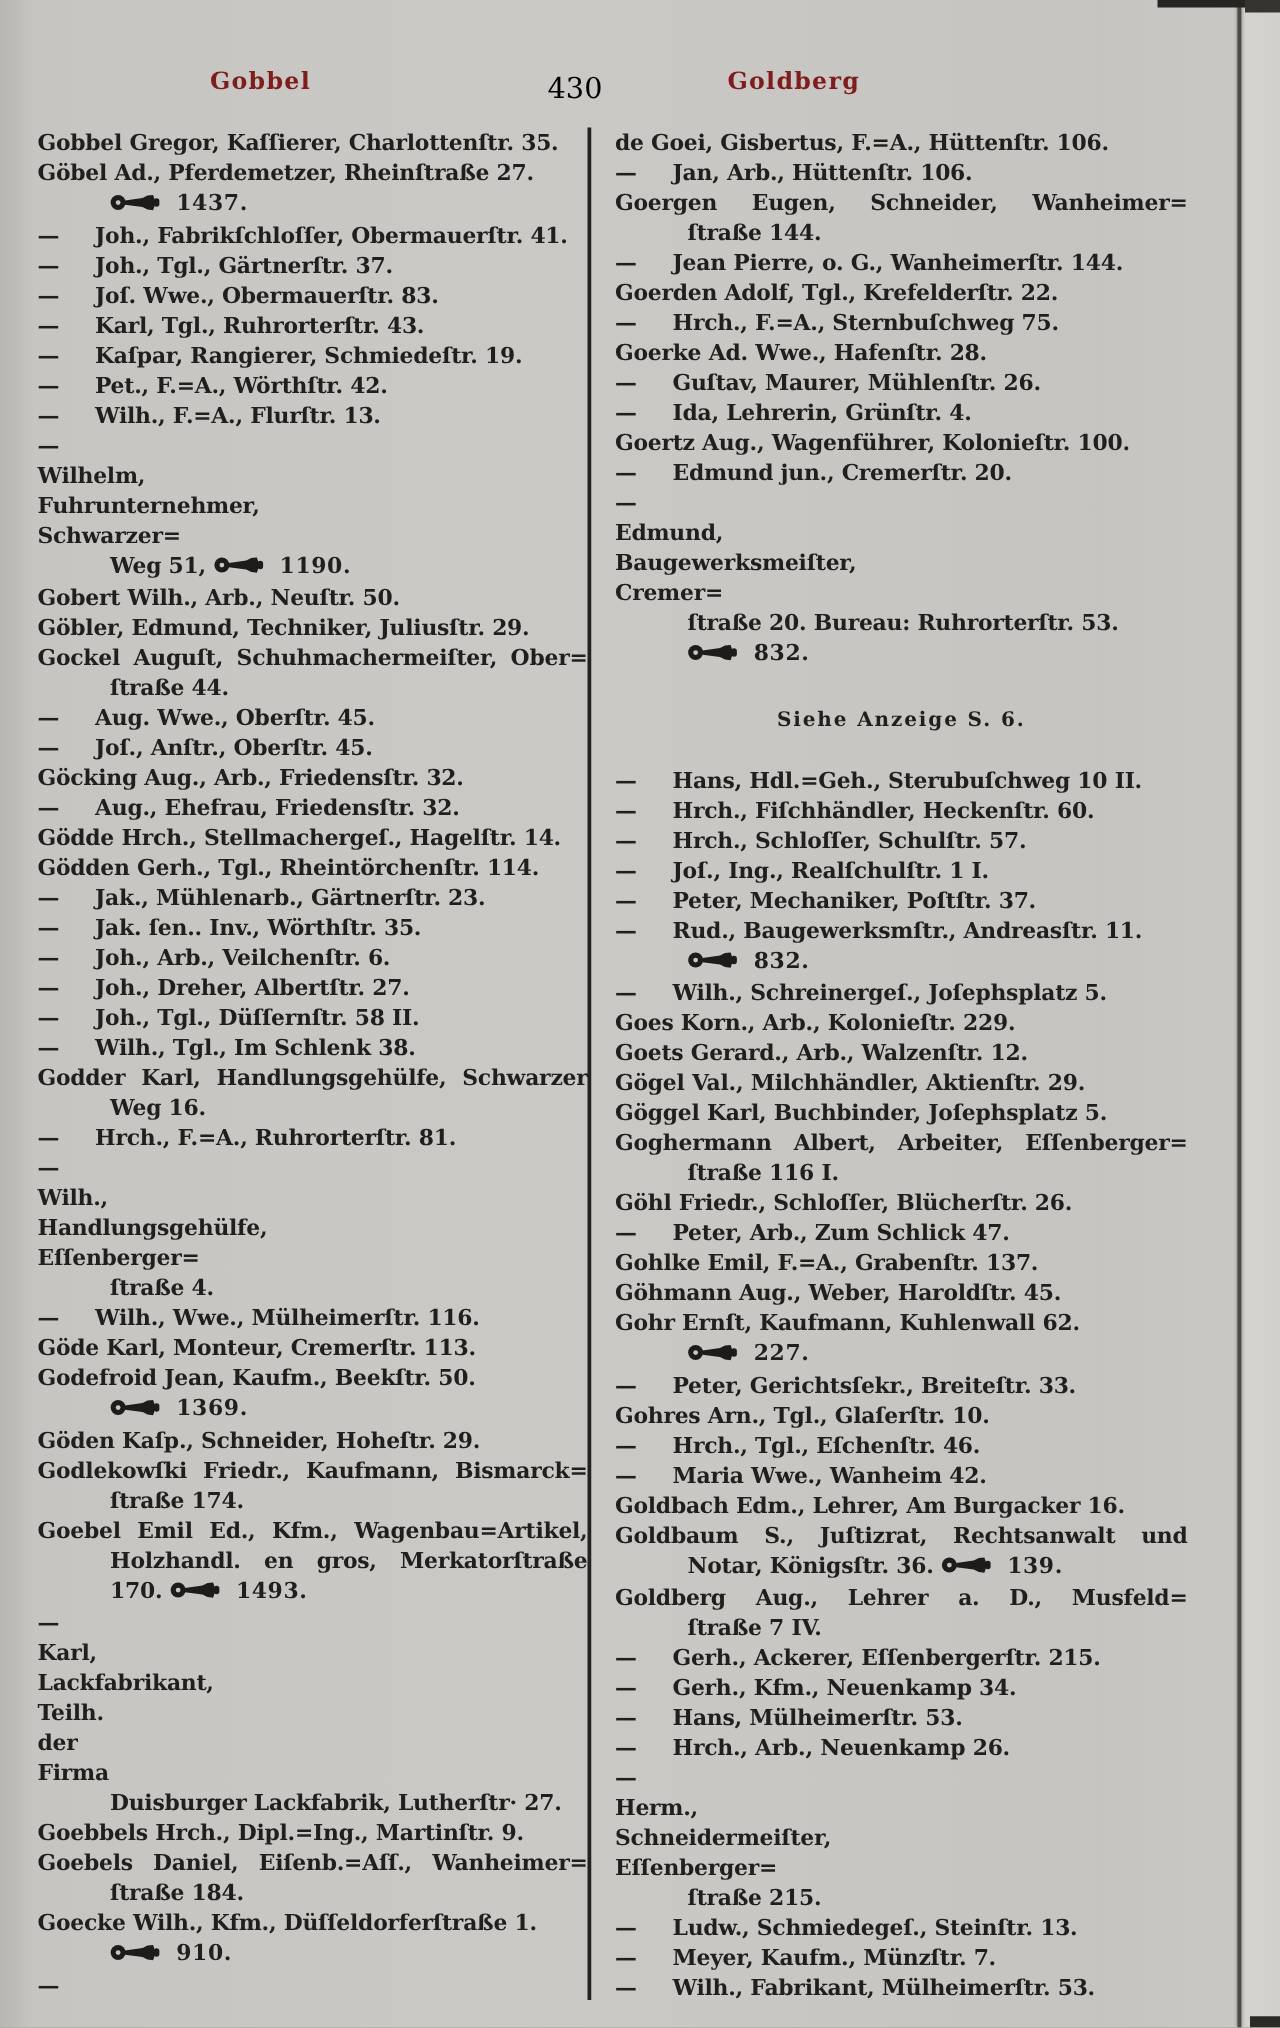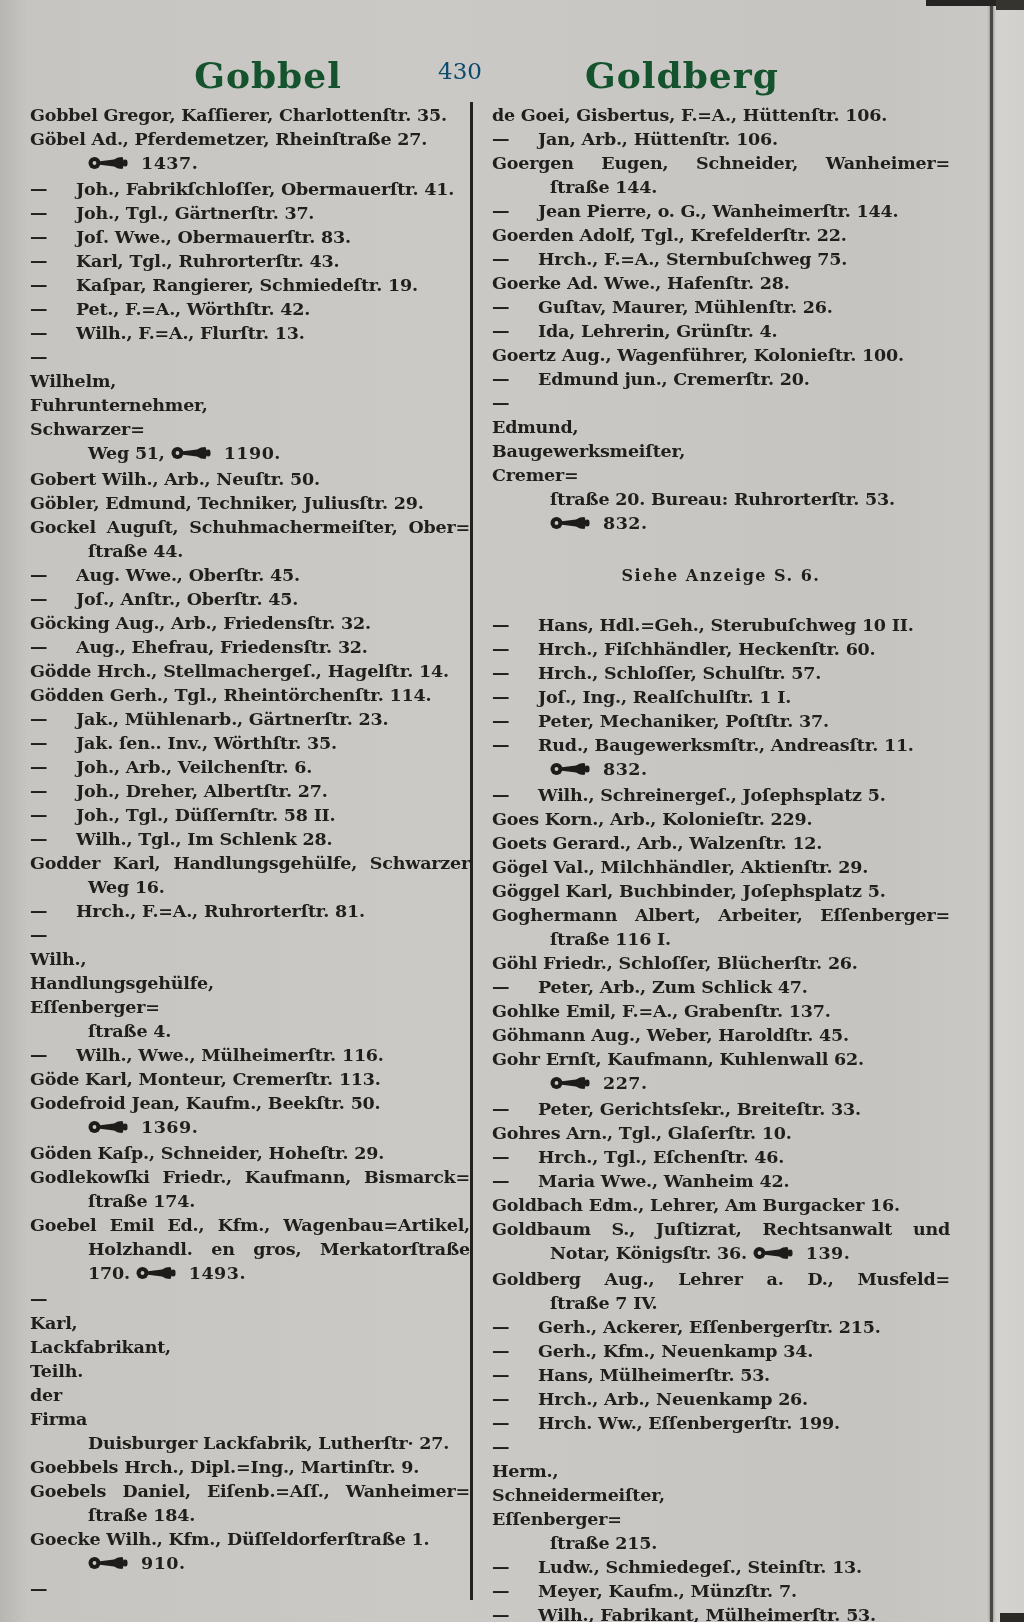--- a/index.html
+++ b/index.html
@@ -13,28 +13,28 @@
     background:linear-gradient(90deg,#b7b6b2 0px,#c6c5c1 28px,#cac9c5 430px,#c5c4c0 880px,#c9c8c4 988px,#d4d3cf 998px,#d1d0cc 1024px);
   }
   
   .scan-top{position:absolute;top:0;left:926px;width:98px;height:6px;background:#262523;}
   .scan-top2{position:absolute;top:0;left:996px;width:28px;height:10px;background:#35342f;}
   .fold-line{position:absolute;top:0;left:990px;width:3px;height:1622px;background:#4a4944;box-shadow:0 0 3px #6b6a66;}
   .scan-corner{position:absolute;bottom:0;left:1000px;width:24px;height:9px;background:#2b2a27;}
 
   
   .header-keyword{
-    position:absolute;top:54px;height:34px;text-align:center;
-    font-weight:700;font-size:36px;letter-spacing:1px;color:#14532d;
+    position:absolute;top:54px;height:34px;text-align:left;
+    font-weight:700;font-size:19px;letter-spacing:1px;color:#7f1d1d;
   }
   #hk-left{left:168px;width:200px;}
   #hk-right{left:582px;width:200px;}
   .page-number{
     position:absolute;top:58px;left:425px;width:70px;text-align:center;
-    font-weight:400;font-size:23px;color:#0c4a6e;
+    font-weight:400;font-size:23px;color:#000000;
   }
 
   
   .col{
     position:absolute;top:103px;
     font-weight:700;font-size:17.5px;line-height:24px;
     letter-spacing:-0.2px;color:#201f1d;
   }
   #col-left{left:30px;width:440px;}
   #col-right{left:492px;width:458px;}
@@ -112,21 +112,21 @@
       <div class="line head"><span>Gödde Hrch., Stellmachergeſ., Hagelſtr. 14.</span></div>
     </div>
     <div>
       <div class="line head"><span>Gödden Gerh., Tgl., Rheintörchenſtr. 114.</span></div>
     </div>
     <div><div class="line dash"><span class="dash">—</span><span>Jak., Mühlenarb., Gärtnerſtr. 23.</span></div></div>
     <div><div class="line dash"><span class="dash">—</span><span>Jak. ſen.. Inv., Wörthſtr. 35.</span></div></div>
     <div><div class="line dash"><span class="dash">—</span><span>Joh., Arb., Veilchenſtr. 6.</span></div></div>
     <div><div class="line dash"><span class="dash">—</span><span>Joh., Dreher, Albertſtr. 27.</span></div></div>
     <div><div class="line dash"><span class="dash">—</span><span>Joh., Tgl., Düſſernſtr. 58 II.</span></div></div>
-    <div><div class="line dash"><span class="dash">—</span><span>Wilh., Tgl., Im Schlenk 28.</span></div></div>
+    <div><div class="line dash"><span class="dash">—</span><span>Wilh., Tgl., Im Schlenk 38.</span></div></div>
     <div>
       <div class="line head j"><span>Godder Karl, Handlungsgehülfe, Schwarzer</span></div>
       <div class="line cont"><span>Weg 16.</span></div>
     </div>
     <div><div class="line dash"><span class="dash">—</span><span>Hrch., F.=A., Ruhrorterſtr. 81.</span></div></div>
     <div><div class="line dash j"><span class="dash">—</span><span>Wilh., Handlungsgehülfe, Eſſenberger=</span></div><div class="line cont"><span>ſtraße 4.</span></div></div>
     <div><div class="line dash"><span class="dash">—</span><span>Wilh., Wwe., Mülheimerſtr. 116.</span></div></div>
     <div>
       <div class="line head"><span>Göde Karl, Monteur, Cremerſtr. 113.</span></div>
     </div>
@@ -271,21 +271,20 @@
           </svg></span><span class="telnum">139.</span></div>
     </div>
     <div>
       <div class="line head j"><span>Goldberg Aug., Lehrer a. D., Musfeld=</span></div>
       <div class="line cont"><span>ſtraße 7 IV.</span></div>
     </div>
     <div><div class="line dash"><span class="dash">—</span><span>Gerh., Ackerer, Eſſenbergerſtr. 215.</span></div></div>
     <div><div class="line dash"><span class="dash">—</span><span>Gerh., Kfm., Neuenkamp 34.</span></div></div>
     <div><div class="line dash"><span class="dash">—</span><span>Hans, Mülheimerſtr. 53.</span></div></div>
     <div><div class="line dash"><span class="dash">—</span><span>Hrch., Arb., Neuenkamp 26.</span></div></div>
-    <div><div class="line dash"><span class="dash">—</span><span>Hrch. Ww., Eſſenbergerſtr. 199.</span></div></div>
     <div><div class="line dash j"><span class="dash">—</span><span>Herm., Schneidermeiſter, Eſſenberger=</span></div><div class="line cont"><span>ſtraße 215.</span></div></div>
     <div><div class="line dash"><span class="dash">—</span><span>Ludw., Schmiedegeſ., Steinſtr. 13.</span></div></div>
     <div><div class="line dash"><span class="dash">—</span><span>Meyer, Kaufm., Münzſtr. 7.</span></div></div>
     <div><div class="line dash"><span class="dash">—</span><span>Wilh., Fabrikant, Mülheimerſtr. 53.</span></div></div>
   </div>
 
 <div class="fold-line"></div>
 <div class="scan-top"></div>
 <div class="scan-top2"></div>
 <div class="scan-corner"></div>

